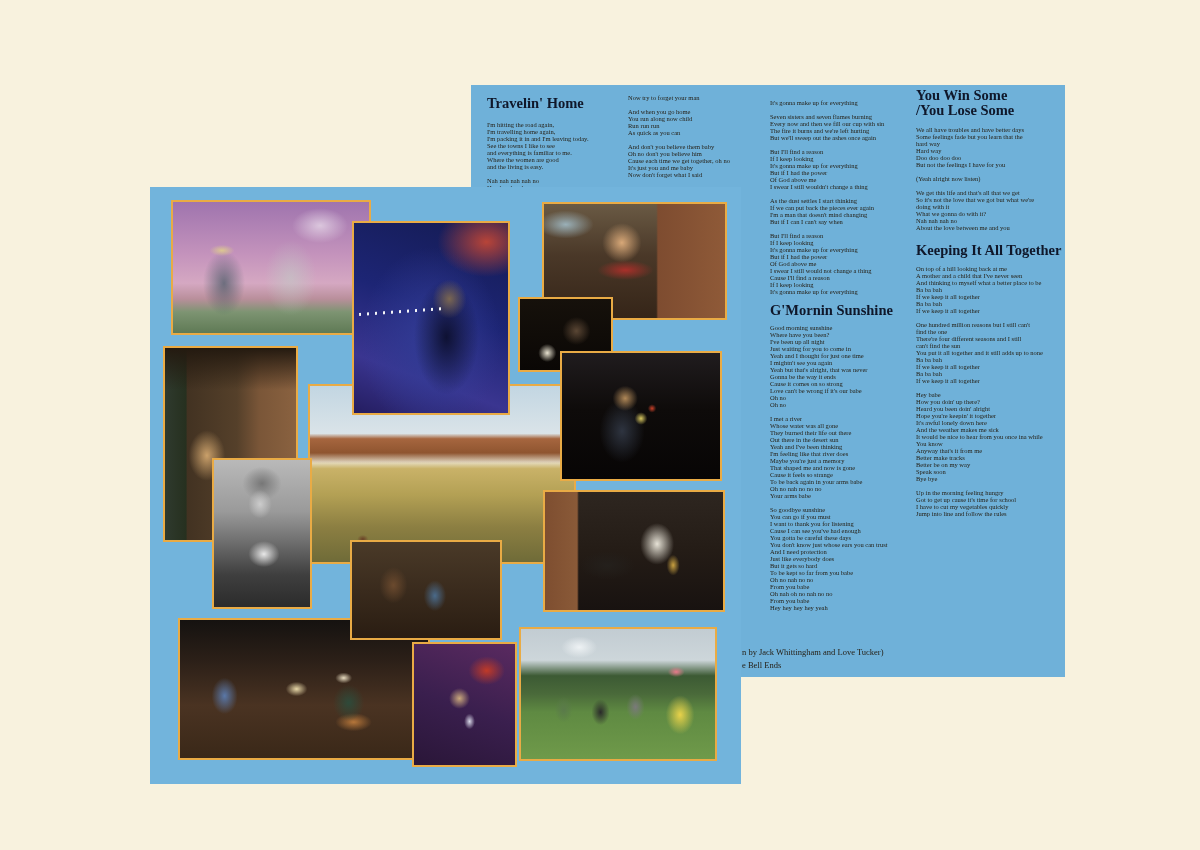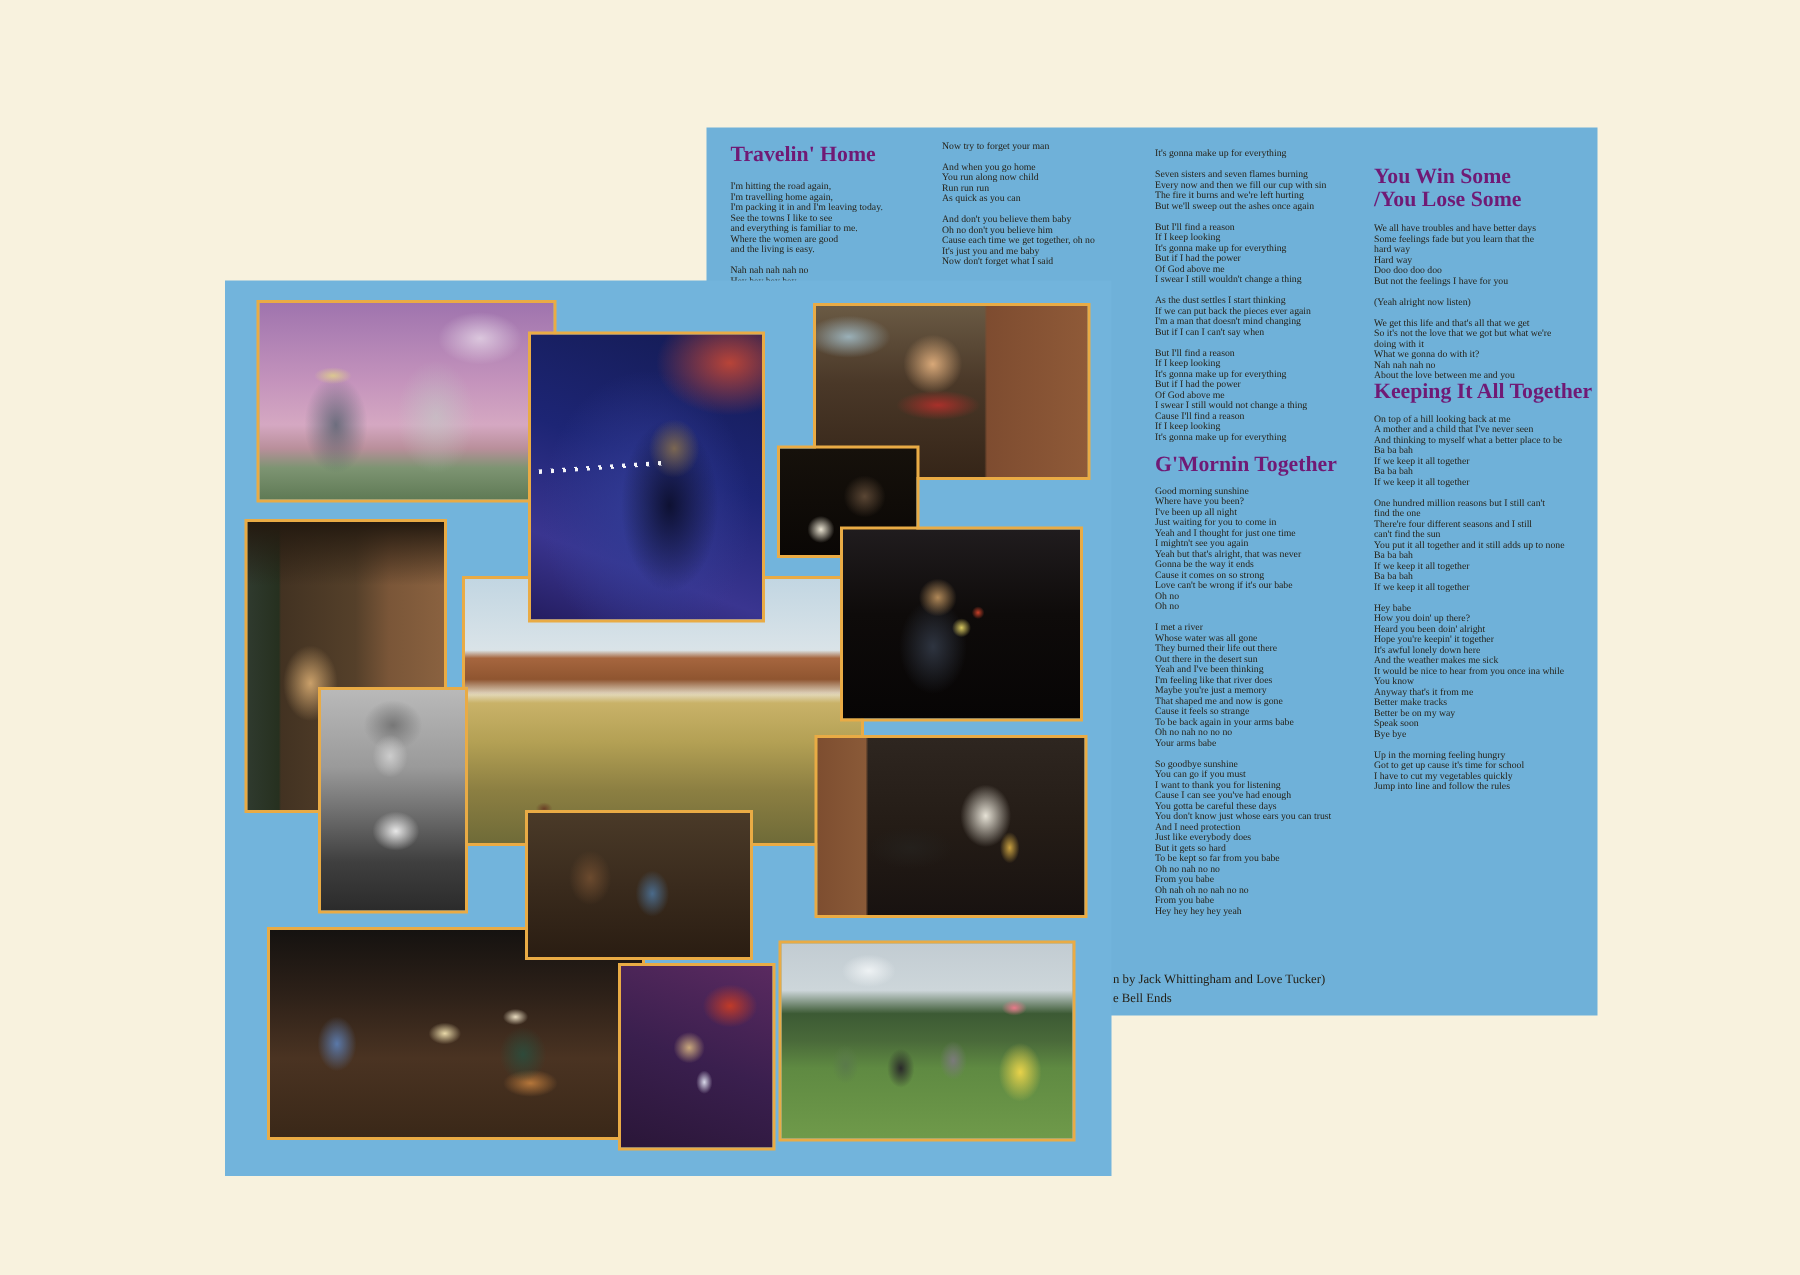--- a/index.html
+++ b/index.html
@@ -5,29 +5,29 @@
   html,body{margin:0;padding:0;}
   body{width:1200px;height:850px;background:#f8f2de;overflow:hidden;
        font-family:"Liberation Serif","DejaVu Serif",serif;}
   .scene{position:relative;width:1200px;height:850px;background:#f8f2de;}
   .panel{position:absolute;}
   #back-panel{left:471px;top:85px;width:594px;height:592px;background:#6fb1d9;}
   #front-panel{left:150px;top:187px;width:591px;height:597px;background:#72b4dc;}
 
   .col{position:absolute;color:#241d12;}
   .col h2{margin:0 0 10px 0;font-size:14.5px;line-height:15px;font-weight:bold;
-          color:#701a75;white-space:pre;}
+          color:#0f172a;white-space:pre;}
   .lyrics{font-size:6.5px;line-height:7px;white-space:pre;color:#241d12;}
   .col1{left:16px;top:11px;width:135px;}
   .col2{left:157px;top:9px;width:140px;}
   .col3{left:299px;top:14px;width:150px;}
   .col3 h2{margin:8px 0 6px 0;}
-  .col4{left:445px;top:26px;width:150px;}
+  .col4{left:445px;top:3px;width:150px;}
   .col4 h2.first{margin:0 0 8px 0;}
-  .col4 h2.second{margin:0 0 7px 0;}
+  .col4 h2.second{margin:12px 0 7px 0;}
   .credits{position:absolute;left:271px;top:561px;font-size:8.5px;line-height:12.5px;
            white-space:pre;color:#241d12;}
 
   .photo{position:absolute;border:2px solid #e9ab45;box-sizing:border-box;}
   
   .pA{left:21px;top:13px;width:200px;height:135px;background:
       radial-gradient(40px 25px at 75% 18%,rgba(255,255,255,.55),rgba(255,255,255,0) 70%),
       radial-gradient(18px 8px at 25% 37%,rgba(222,205,140,.9),rgba(222,205,140,0) 70%),
       radial-gradient(34px 52px at 26% 62%,rgba(24,62,70,.55),rgba(24,62,70,0) 62%),
       radial-gradient(40px 58px at 60% 58%,rgba(190,208,198,.5),rgba(190,208,198,0) 65%),
@@ -157,21 +157,21 @@
 
 But I'll find a reason
 If I keep looking
 It's gonna make up for everything
 But if I had the power
 Of God above me
 I swear I still would not change a thing
 Cause I'll find a reason
 If I keep looking
 It's gonna make up for everything</div>
-      <h2>G'Mornin Together</h2>
+      <h2>G'Mornin Sunshine</h2>
       <div class="lyrics">Good morning sunshine
 Where have you been?
 I've been up all night
 Just waiting for you to come in
 Yeah and I thought for just one time
 I mightn't see you again
 Yeah but that's alright, that was never
 Gonna be the way it ends
 Cause it comes on so strong
 Love can't be wrong if it's our babe

